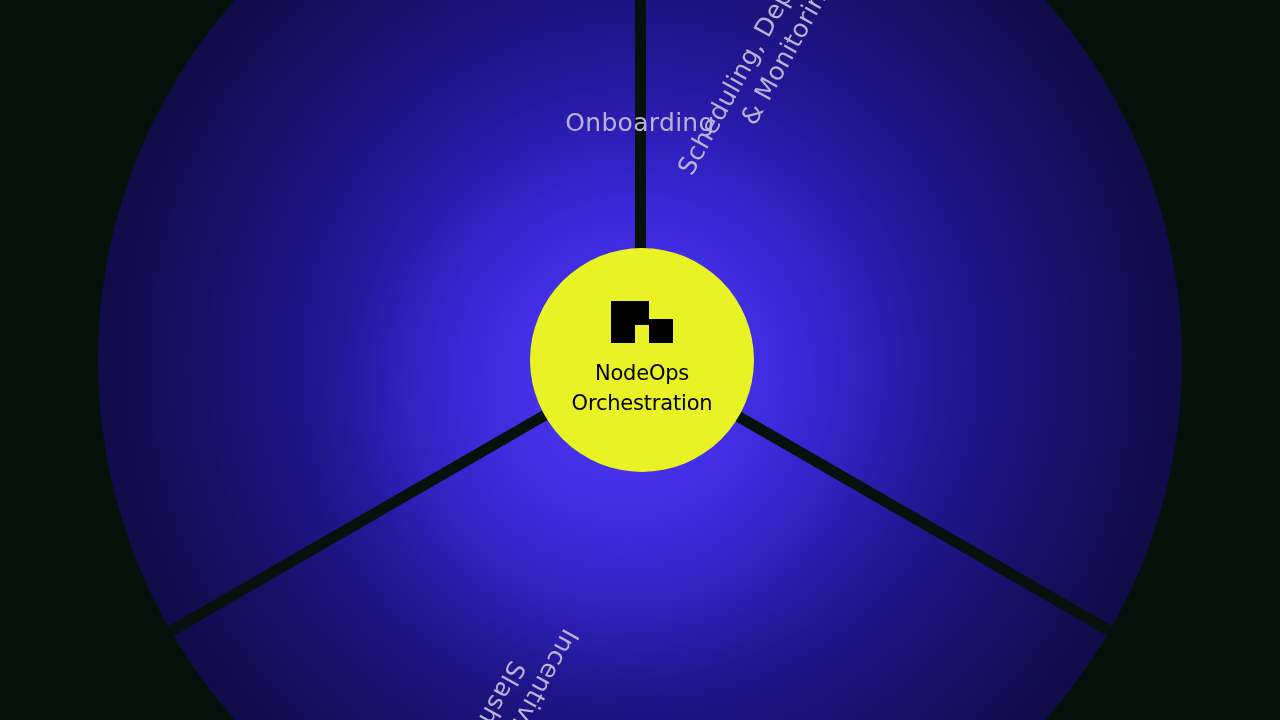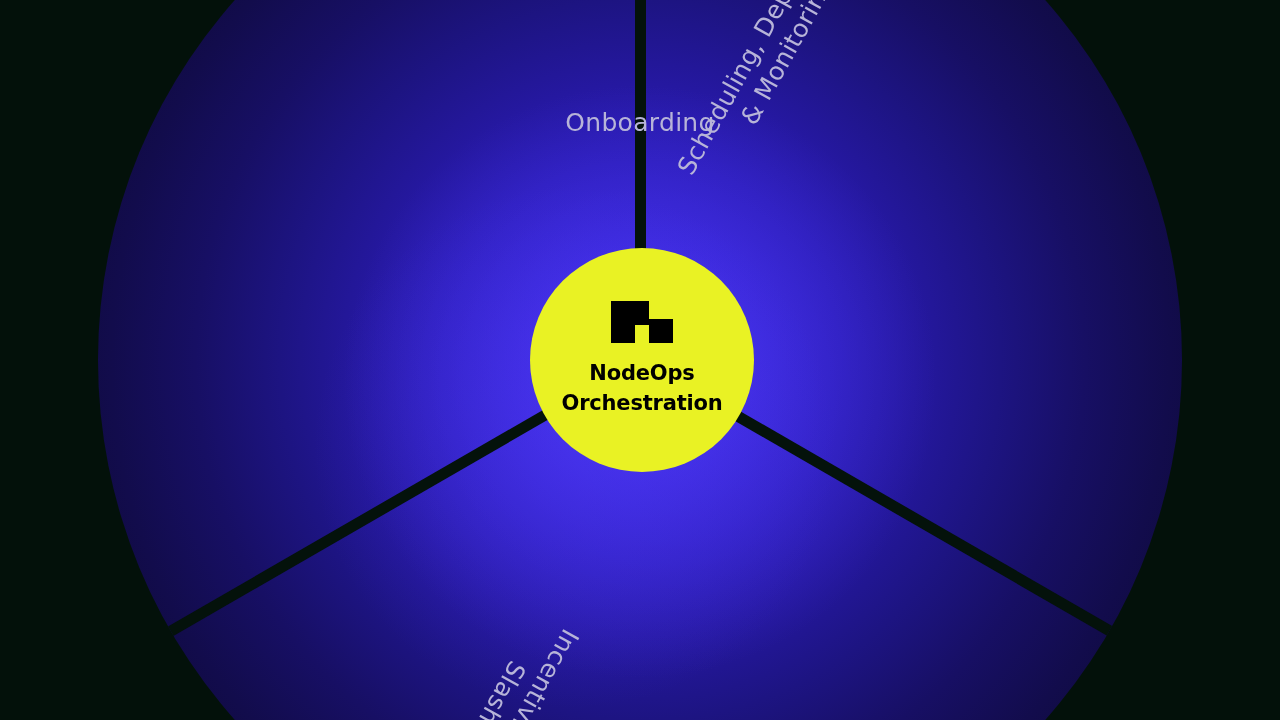--- a/index.html
+++ b/index.html
@@ -85,21 +85,21 @@
     align-items: center;
     justify-content: center;
     z-index: 6;
   }
   #hub .logo-mark {
     margin-bottom: 12px;
   }
   #hub .hub-title {
     color: #000000;
     font-size: 21px;
-    font-weight: bold;
+    font-weight: normal;
     line-height: 1.42;
     text-align: center;
     letter-spacing: -0.2px;
     white-space: pre-line;
   }
 
   
   .wedge-label {
     position: absolute;
     color: #b7b4d8;

